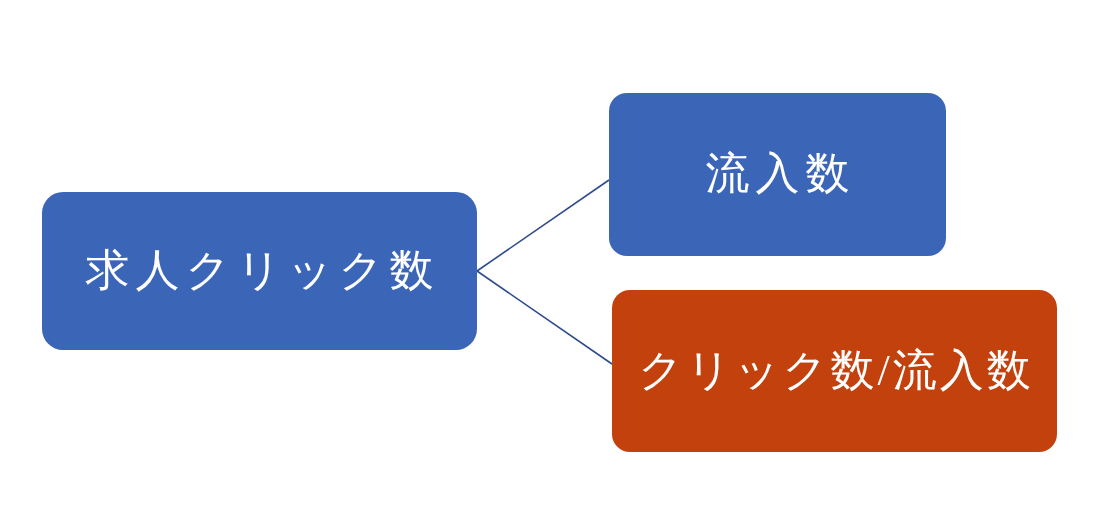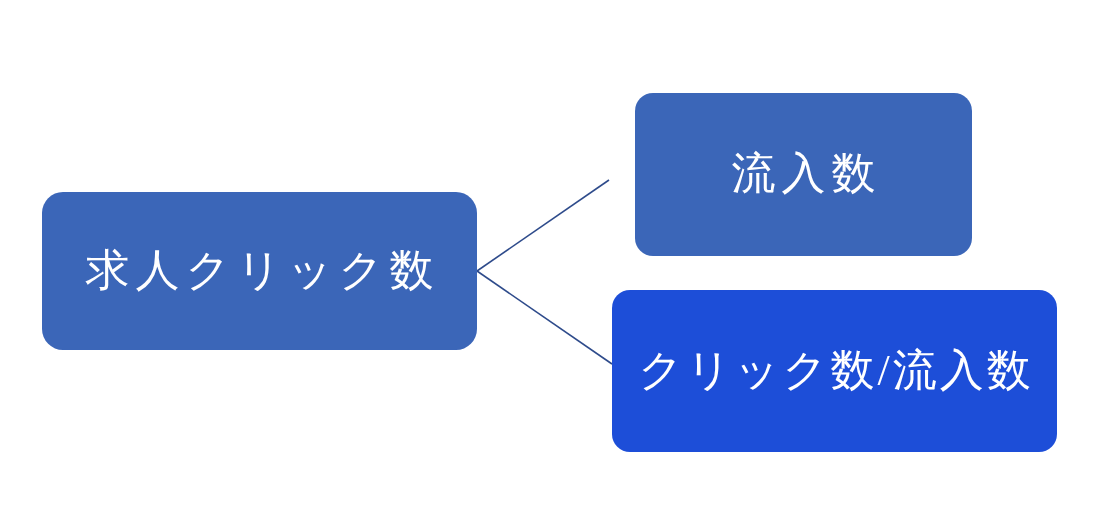--- a/index.html
+++ b/index.html
@@ -56,21 +56,20 @@
     font-size: 44px;
     letter-spacing: 6px;
     padding-left: 6px;
   }
   
   #node-inflow {
     left: 609px;
     top: 93px;
     width: 337px;
     height: 163px;
-    margin-left: 26px;
   }
   #node-inflow .node-label {
     font-size: 44px;
     letter-spacing: 6px;
     padding-left: 6px;
   }
   
   #node-ratio {
     left: 612px;
     top: 290px;
@@ -94,17 +93,17 @@
   </svg>
 
   <div class="node-box" id="node-source" style="left: 42px; top: 192px; width: 435px; height: 158px; background: rgb(59, 102, 184);">
     <span class="node-label" style="color: rgb(255, 255, 255);">求人クリック数</span>
   </div>
 
   <div class="node-box" id="node-inflow" style="left: 609px; top: 93px; width: 337px; height: 163px; background: rgb(59, 102, 184);">
     <span class="node-label" style="color: rgb(255, 255, 255);">流入数</span>
   </div>
 
-  <div class="node-box" id="node-ratio" style="left: 612px; top: 290px; width: 445px; height: 162px; background: #1d4ed8;">
+  <div class="node-box" id="node-ratio" style="left: 612px; top: 290px; width: 445px; height: 162px; background: #c2410c;">
     <span class="node-label" style="color: rgb(255, 255, 255);">クリック数/流入数</span>
   </div>
 
 </div>
 
 </body></html>

